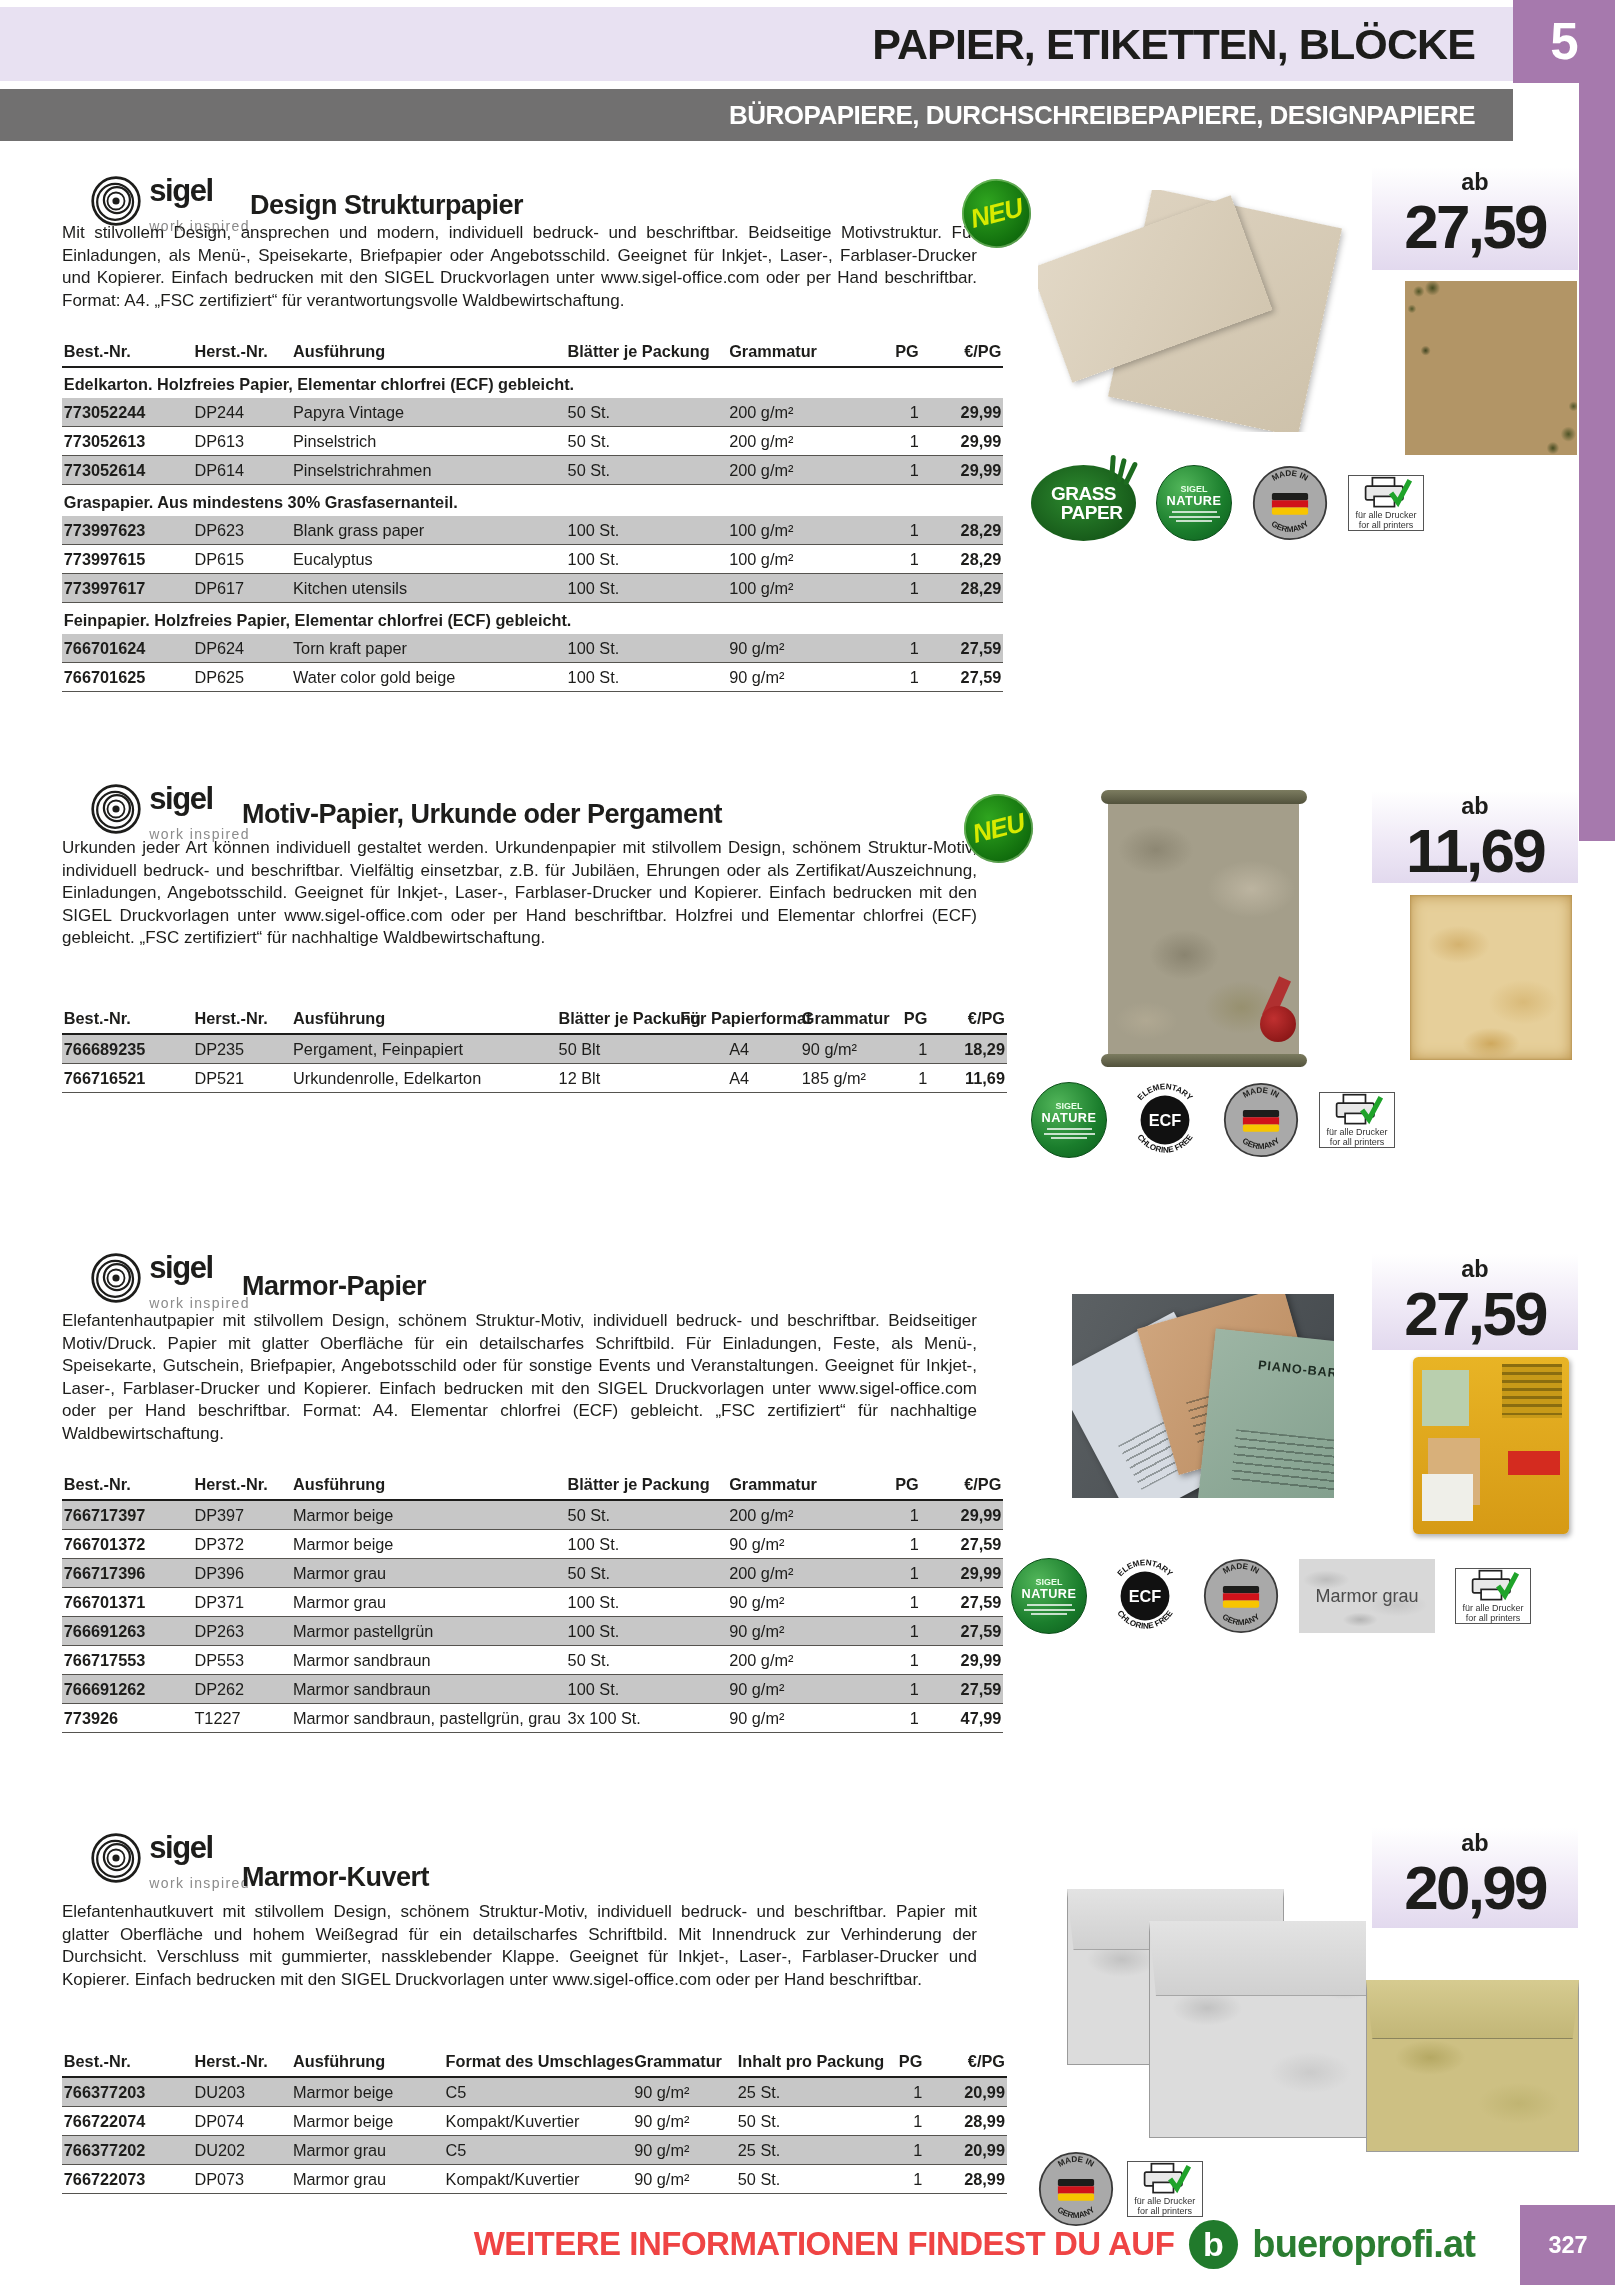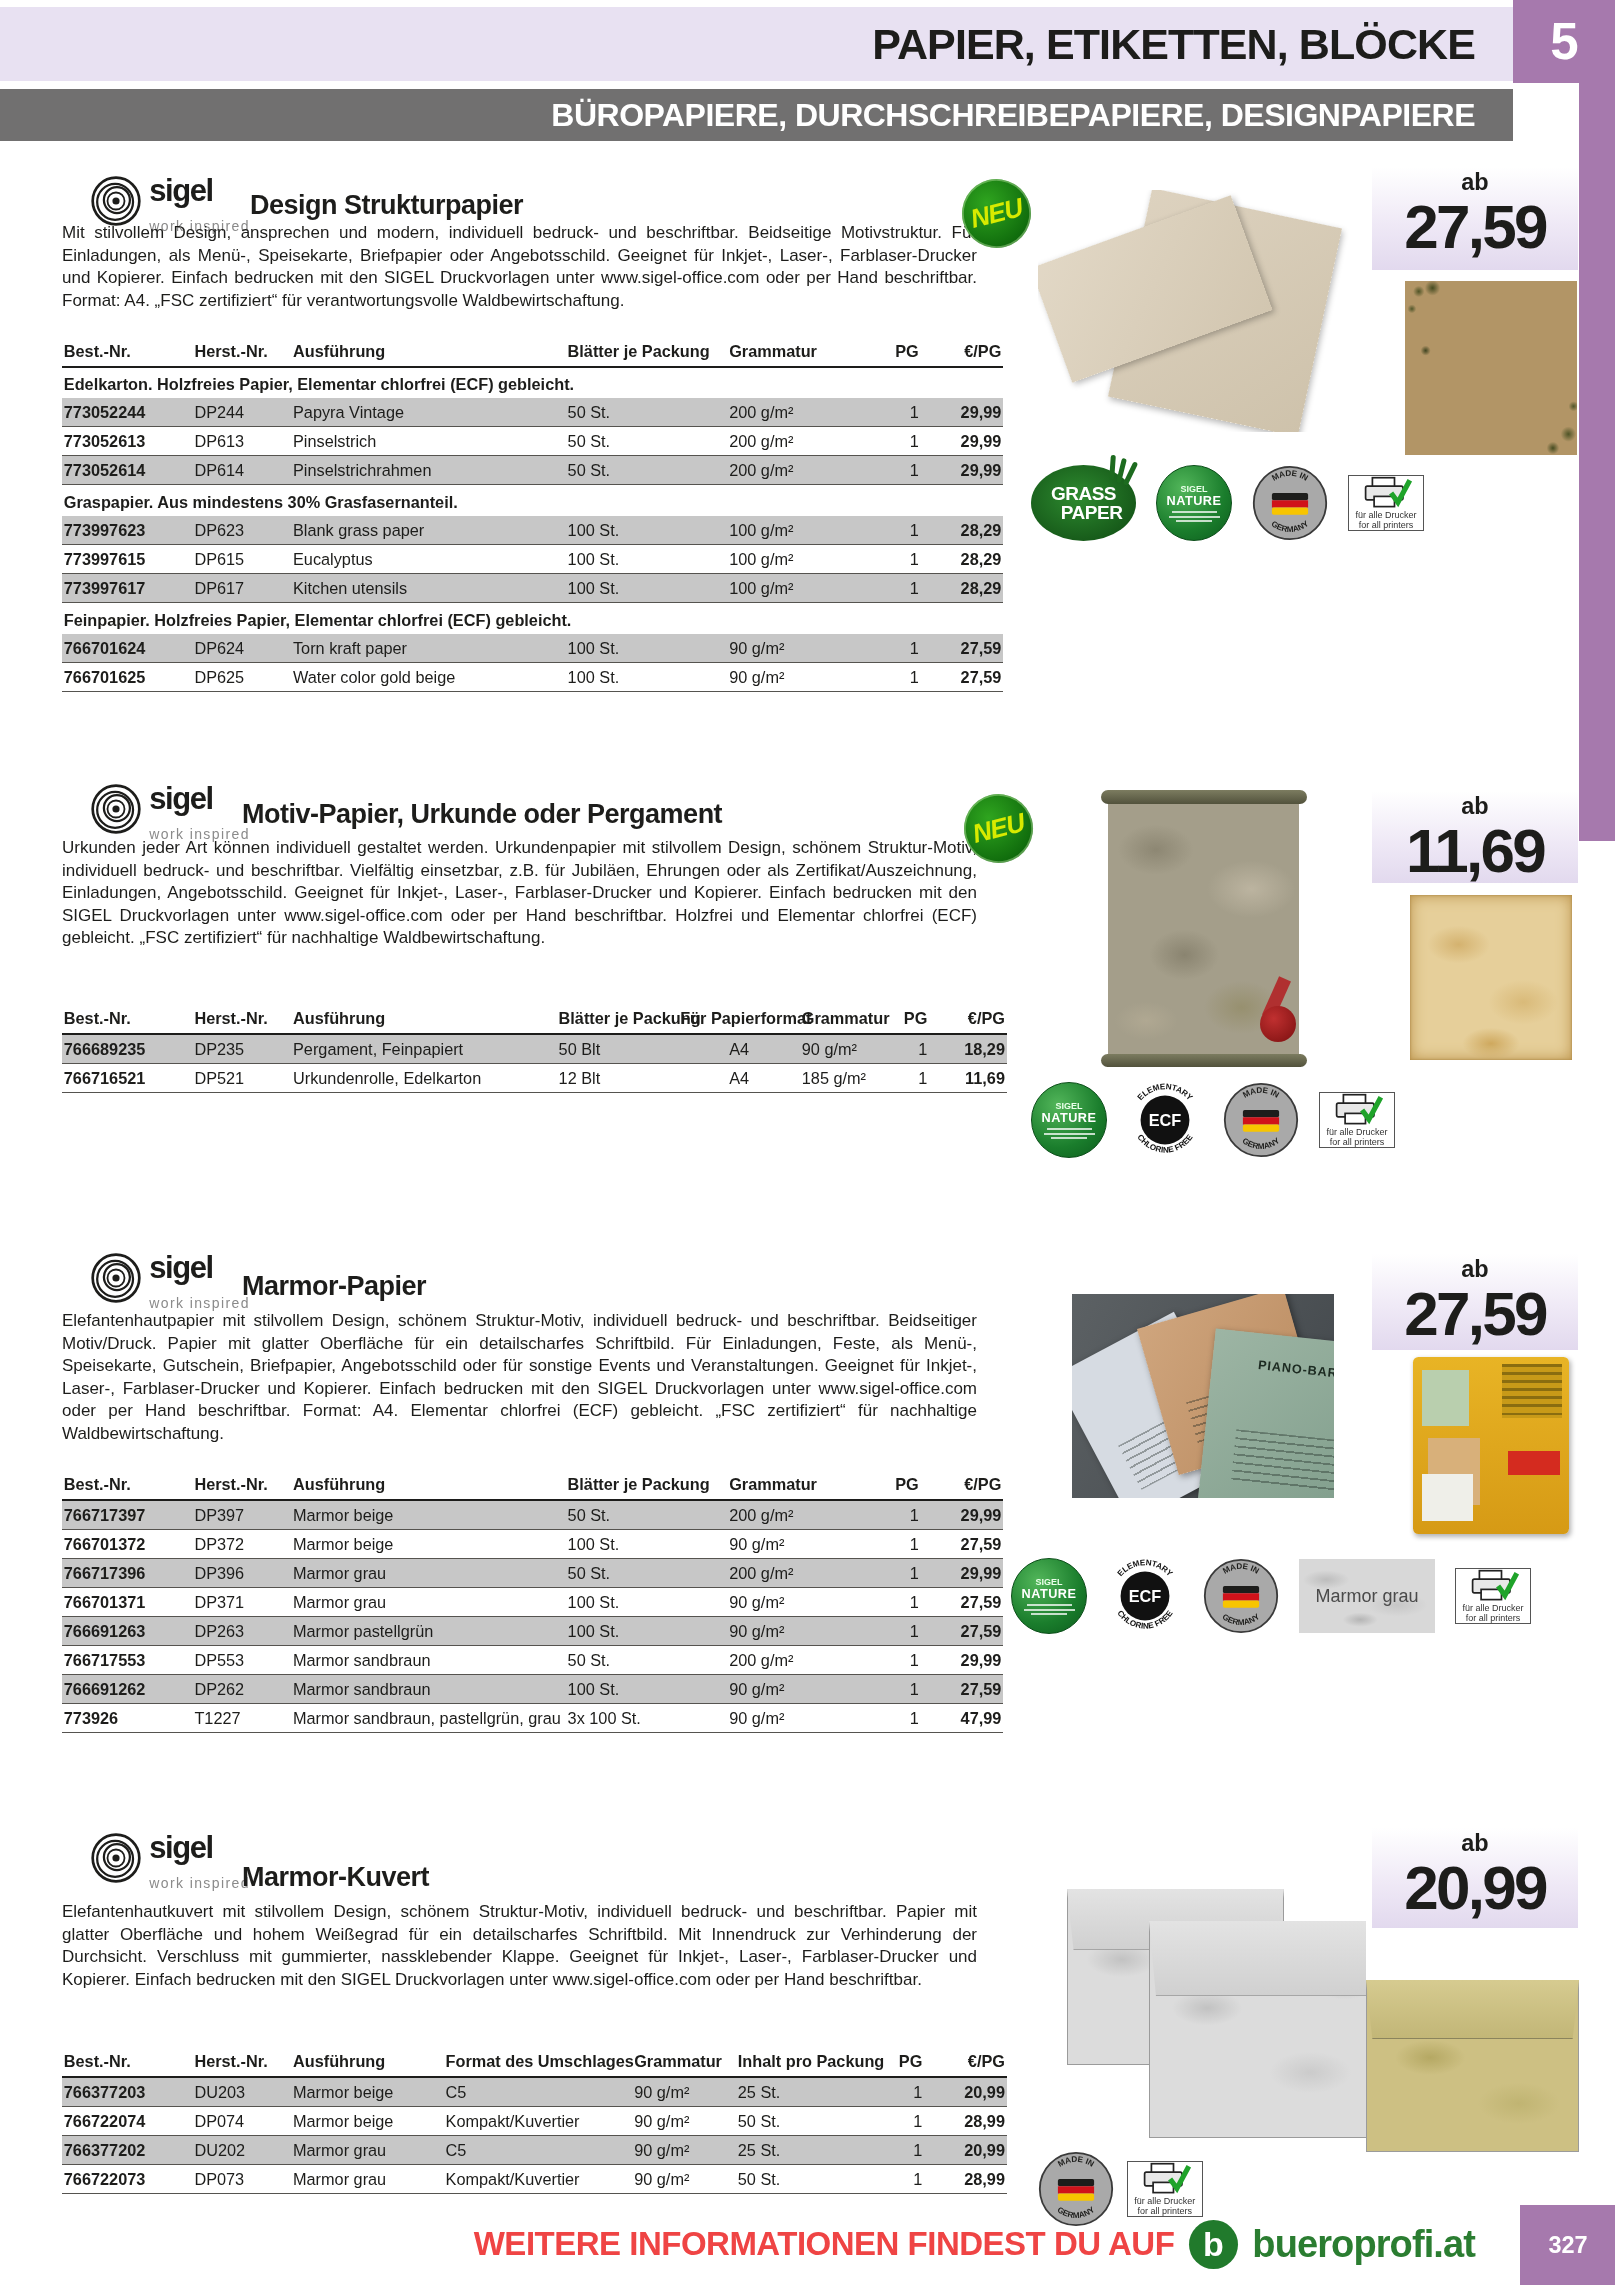--- a/index.html
+++ b/index.html
@@ -6,21 +6,21 @@
   .page{position:relative;width:1616px;height:2285px;background:#fff;overflow:hidden;
         font-family:"Liberation Sans",sans-serif;color:#1d1d1b;}
   
   .topband{position:absolute;left:0;top:7.2px;width:1513px;height:74px;background:#e8e1f2;
            display:flex;align-items:center;justify-content:flex-end;padding-right:38px;box-sizing:border-box;}
   .topband h1{margin:0;font-size:43px;font-weight:bold;letter-spacing:-0.9px;white-space:nowrap;}
   .tab5{position:absolute;left:1513px;top:0;width:103px;height:83px;background:#a679ad;
         display:flex;align-items:center;justify-content:center;color:#fff;font-size:51px;font-weight:bold;}
   .subband{position:absolute;left:0;top:89px;width:1513px;height:52px;background:#717070;
            display:flex;align-items:center;justify-content:flex-end;padding-right:38px;box-sizing:border-box;}
-  .subband h2{margin:0;color:#fff;font-size:32px;font-weight:bold;letter-spacing:-0.5px;white-space:nowrap;}
+  .subband h2{margin:0;color:#fff;font-size:26px;font-weight:bold;letter-spacing:-0.5px;white-space:nowrap;}
   .rstrip{position:absolute;left:1579px;top:83px;width:36px;height:758px;background:#a679ad;}
   
   .siglogo{position:absolute;display:flex;align-items:flex-start;}
   .sigtxt{margin-left:7.2px;}
   .signame{font-size:31px;font-weight:bold;letter-spacing:-1.4px;line-height:31px;}
   .sigtag{font-size:14px;color:#8a8a8a;letter-spacing:1.4px;margin-top:12px;}
   .ptitle{position:absolute;font-size:27px;font-weight:bold;letter-spacing:-0.5px;white-space:nowrap;}
   .pdesc{position:absolute;width:915px;font-size:17px;line-height:22.6px;text-align:justify;}
   
   table.ptable{position:absolute;width:915px;border-collapse:collapse;table-layout:fixed;font-size:16.3px;}

